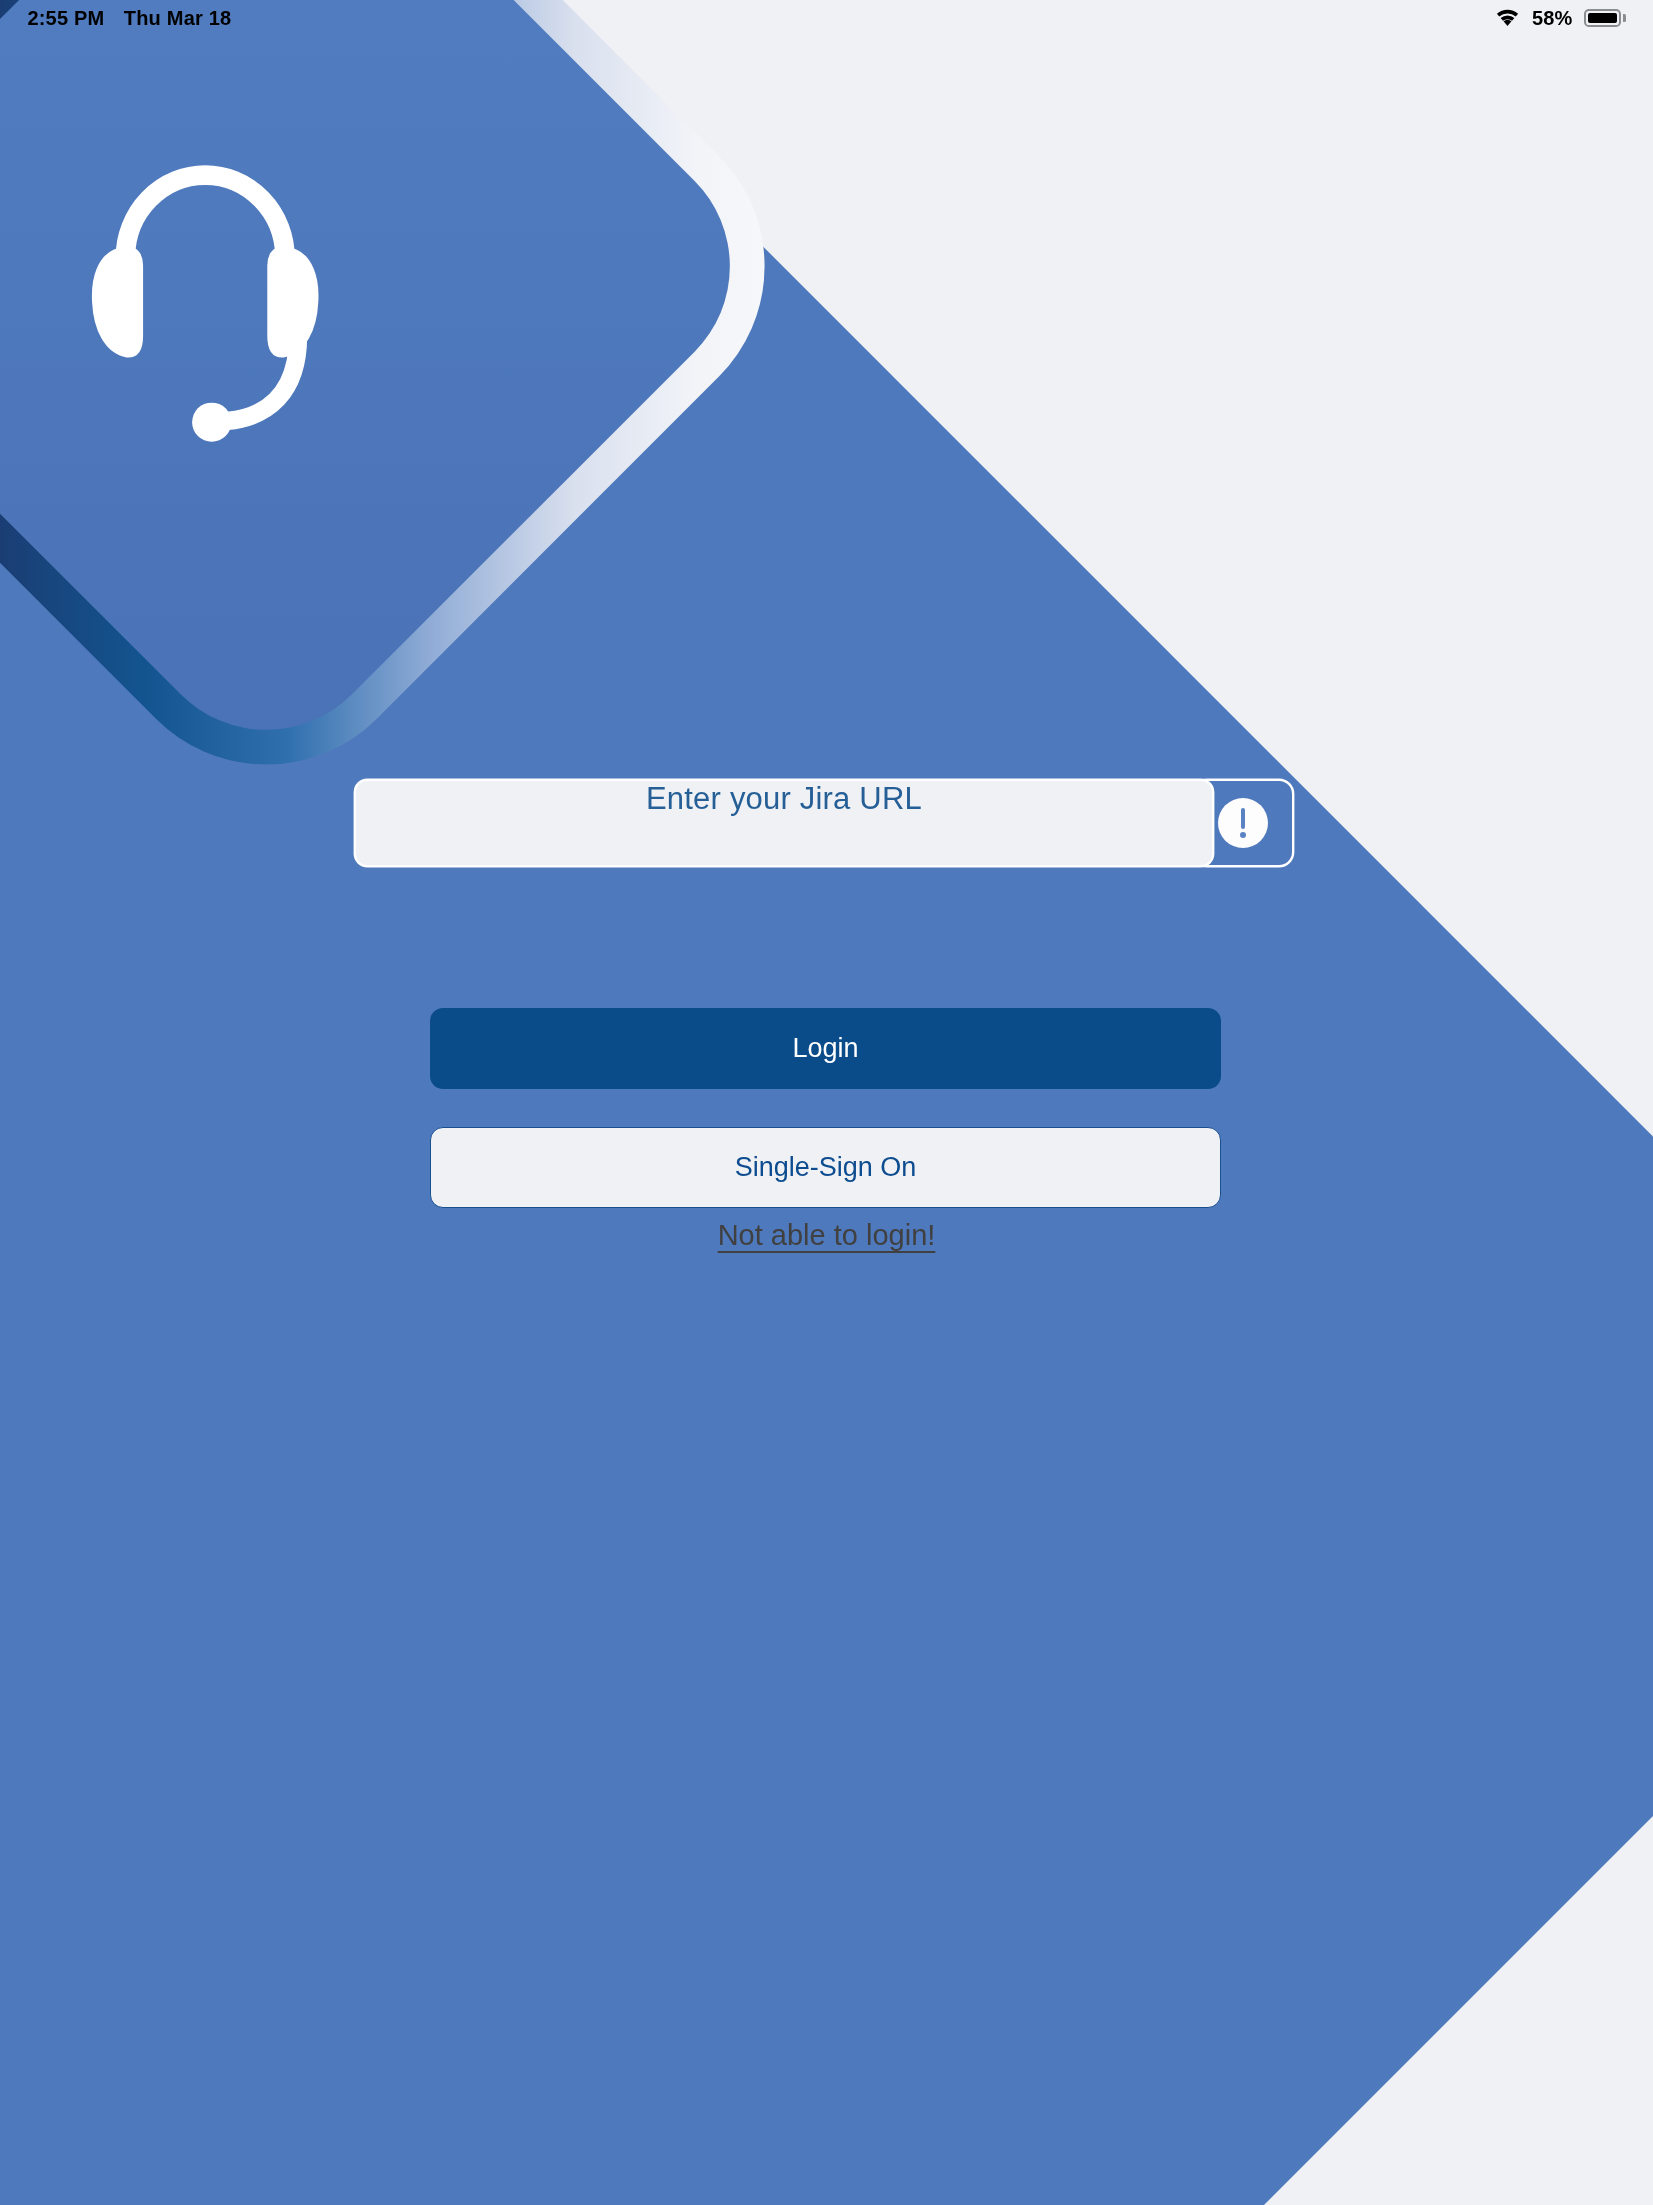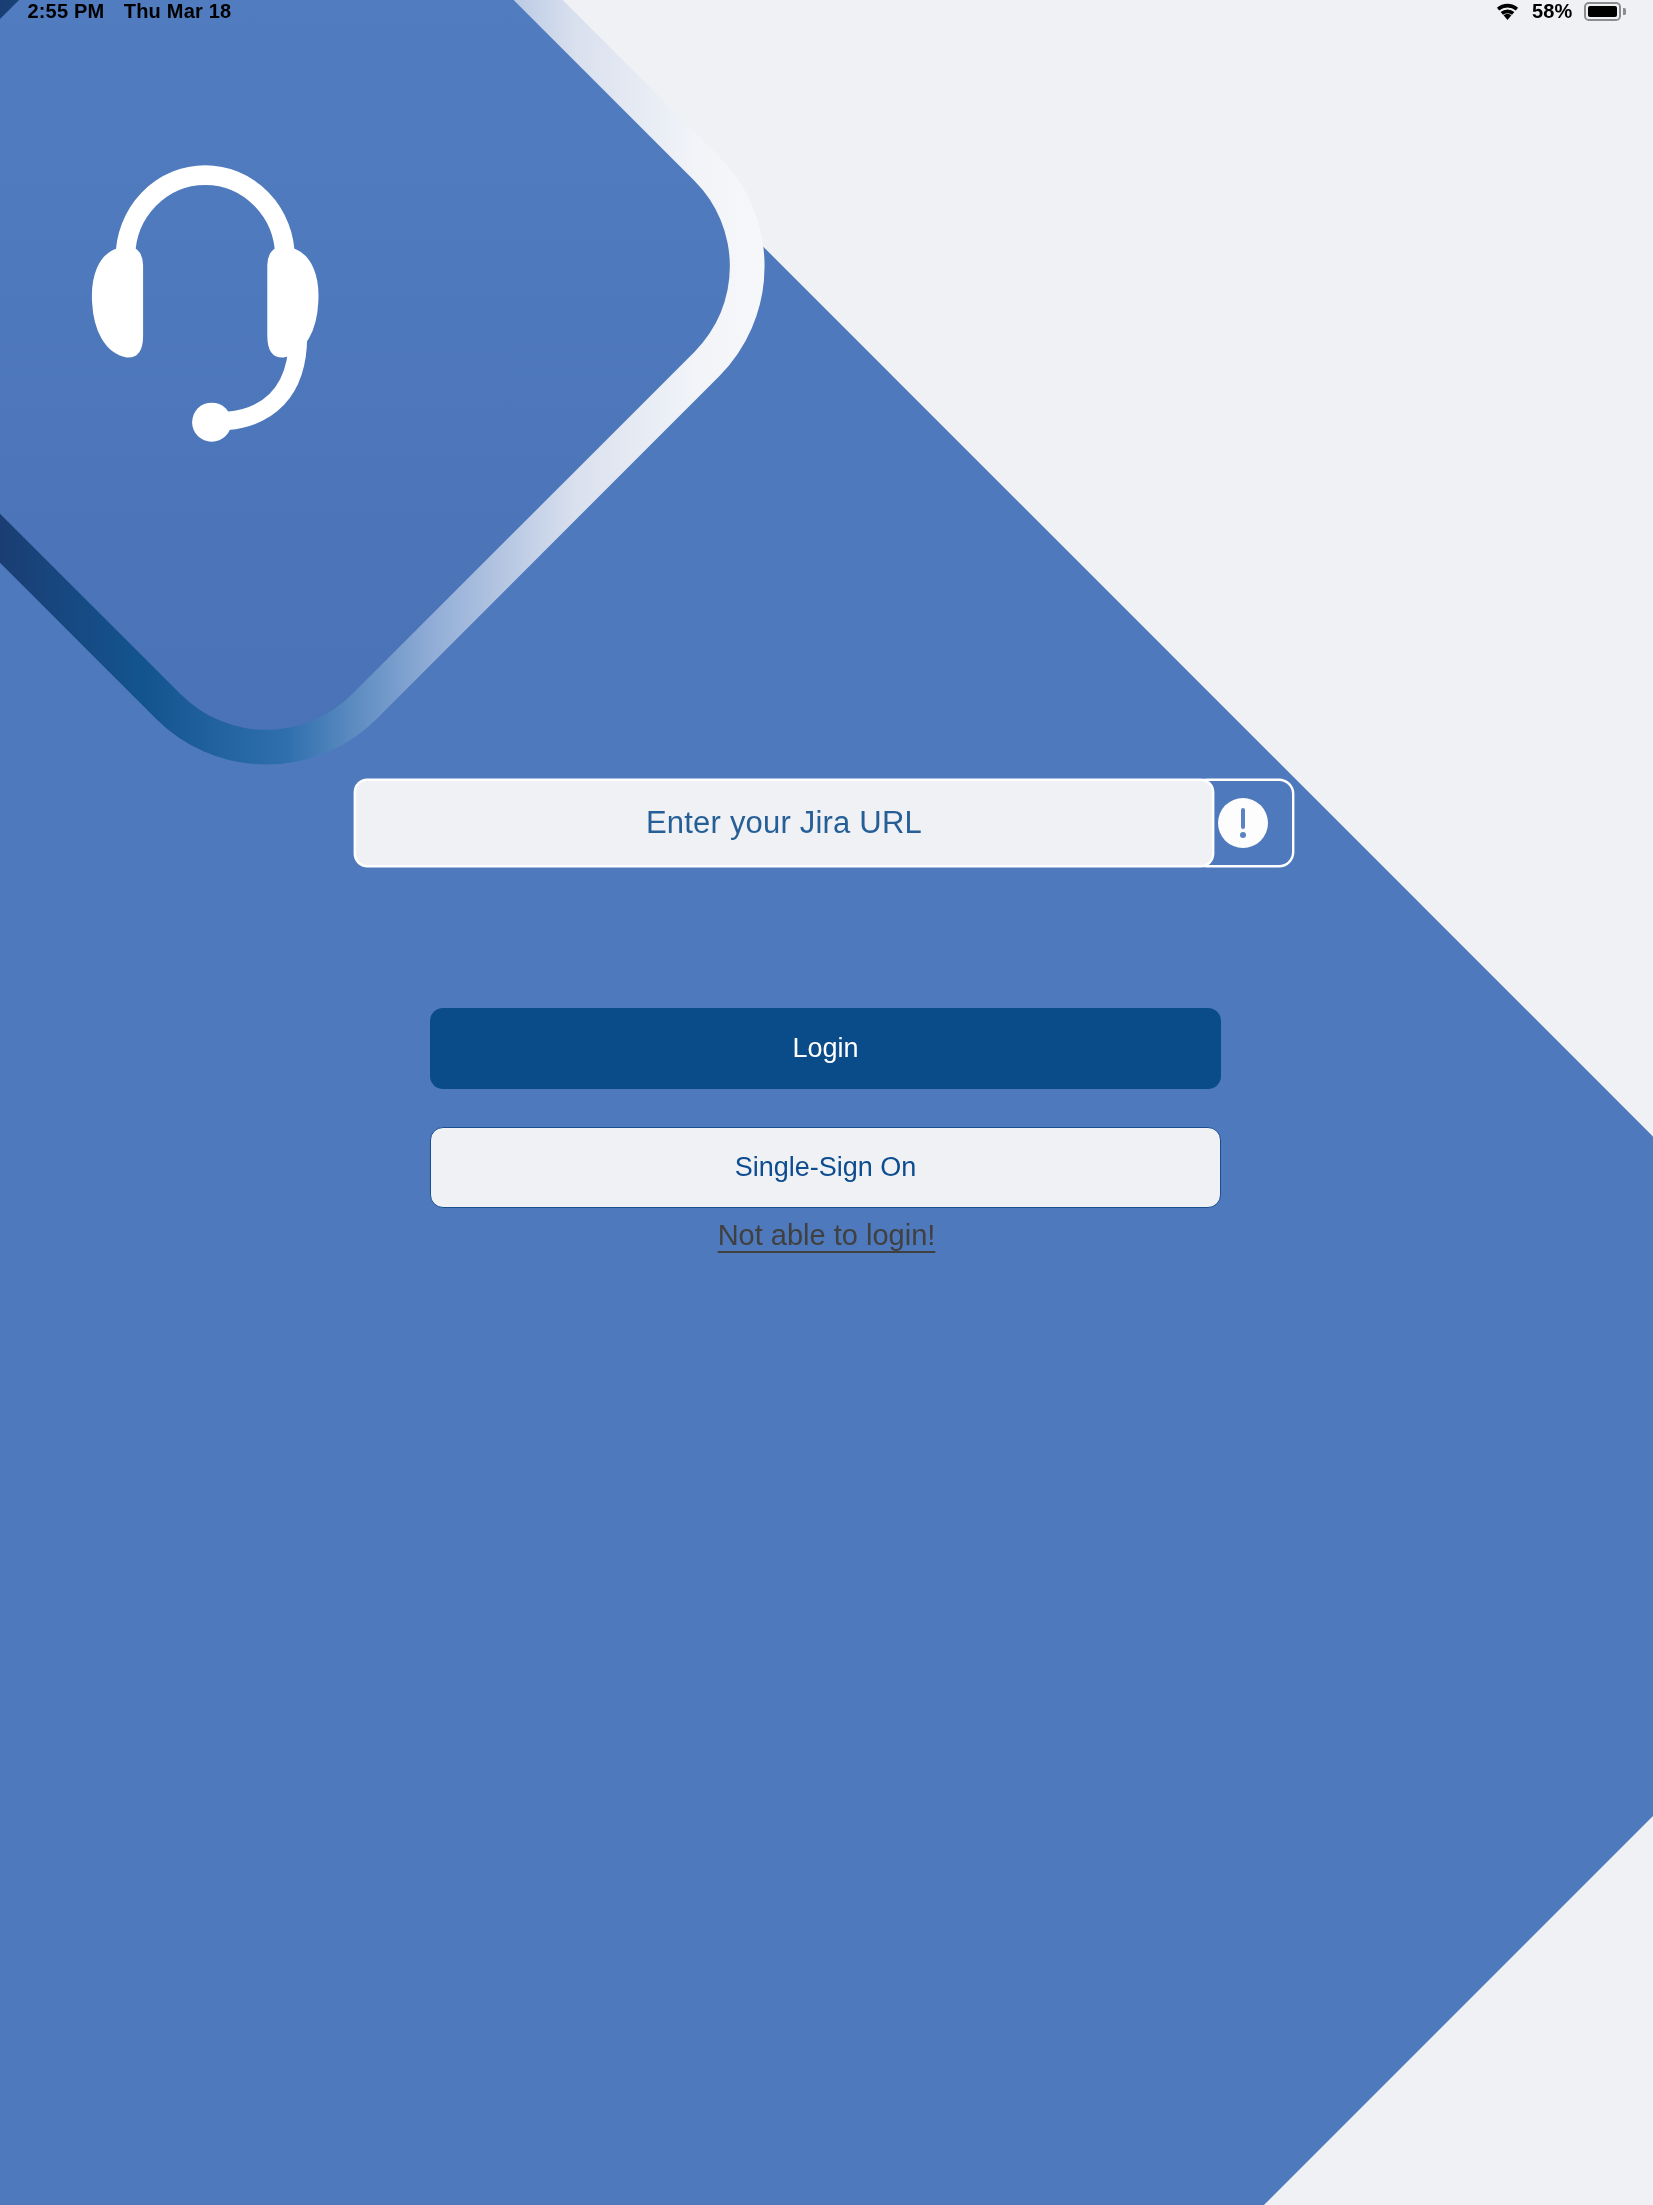--- a/index.html
+++ b/index.html
@@ -20,21 +20,21 @@
   }
 
   
   #status-bar {
     position: absolute;
     top: 0; left: 0;
     width: 1653px;
     height: 36px;
     z-index: 60;
     display: flex;
-    align-items: flex-start;
+    align-items: center;
     justify-content: space-between;
     padding: 0 27.4px;
     box-sizing: border-box;
     color: #000000;
     font-size: 20px;
     font-weight: 600;
     letter-spacing: 0.2px;
     pointer-events: none;
   }
   #status-left { display: flex; align-items: center; gap: 19.4px; }
@@ -90,21 +90,20 @@
     display: flex;
     align-items: stretch;
   }
   #url-input-field {
     flex: 1 1 auto;
     background: #eff1f5;
     border: none;
     border-radius: 11.3px;
     box-shadow: 0 0 0 2.4px #ffffff;
     display: flex;
-    align-items: center;
     justify-content: center;
     font-size: 31px;
     color: #16538f;
     letter-spacing: 0.2px;
     position: relative;
     z-index: 2;
   }
   #url-input-placeholder {
     color: #16538f;
     opacity: 0.92;

